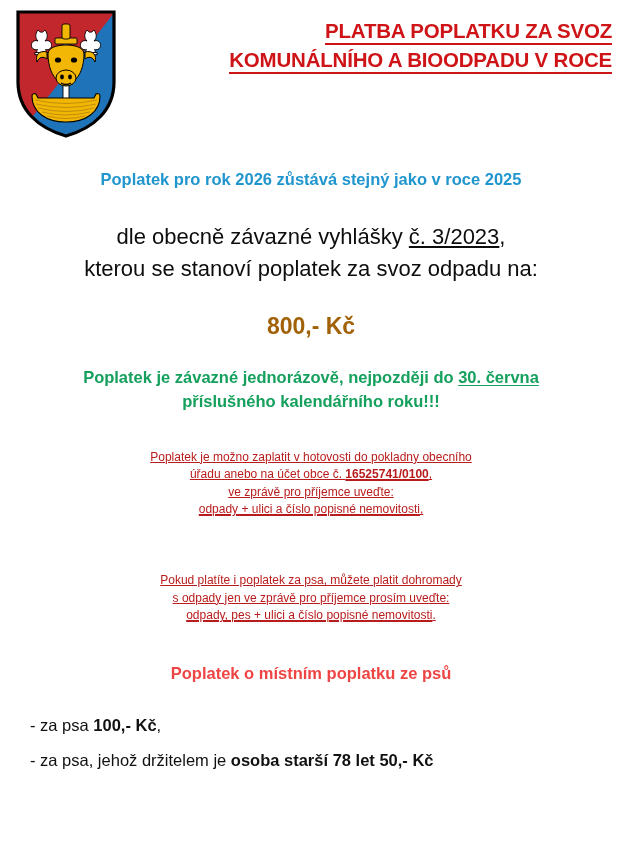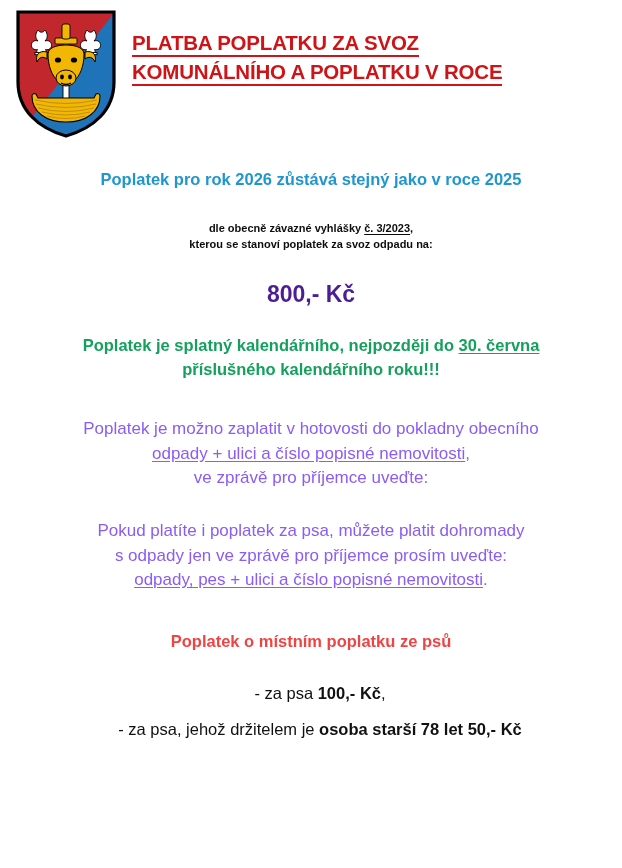--- a/index.html
+++ b/index.html
@@ -27,22 +27,22 @@
     top: 8px;
     width: 104px;
     height: 132px;
   }
   .crest svg { display: block; width: 100%; height: 100%; }
 
   .title-block {
     position: absolute;
     left: 132px;
     right: 10px;
-    top: 28px;
-    text-align: left;
+    top: 16px;
+    text-align: right;
   }
   .title-line {
     display: block;
     font-size: 20.5px;
     font-weight: bold;
     color: #CE1417;
     letter-spacing: -0.2px;
     line-height: 1.42;
     white-space: nowrap;
   }
@@ -63,58 +63,59 @@
   .u { text-decoration: underline; text-underline-offset: 2px; }
   .b { font-weight: bold; }
 
   .blue {
     color: #2196CE;
     font-weight: bold;
     font-size: 16.5px;
   }
   .black-bold {
     color: #0d0d0d;
-    font-weight: bold;
-    font-size: 11px;
+    font-weight: normal;
+    font-size: 22px;
   }
   .price {
-    color: #4c1d95;
+    color: #a16207;
     font-weight: bold;
     font-size: 23px;
   }
   .green {
     color: #16A05D;
     font-weight: bold;
     font-size: 16.5px;
   }
   .plain {
-    color: #8b5cf6;
-    font-size: 17px;
+    color: #b91c1c;
+    font-size: 12px;
     font-weight: normal;
+    text-decoration: underline;
   }
   .dogs-head {
     color: #ef4444;
     font-weight: bold;
     font-size: 16.5px;
   }
   .dog-item {
     font-size: 16.5px;
     font-weight: normal;
     color: #111111;
-    text-align: center;
+    text-align: left;
     padding-left: 18px;
   }
 
   
   .s-blue      { margin-top: 18px; }
   .s-decree    { margin-top: 29px; }
   .s-price     { margin-top: 25px; }
   .s-green     { margin-top: 23px; }
   .s-cash      { margin-top: 35px; }
-  .s-dogpay    { margin-top: 28px; }
+  .s-dogpay    { margin-top: 54px; }
   .s-dogshead  { margin-top: 37px; }
   .s-doglist   { margin-top: 28px; }
   .s-doglist2  { margin-top: 12px; }
 </style>
 </head>
 <body>
 
 <div class="header">
 
   <div class="crest">
@@ -181,49 +182,50 @@
           <path d="M33 108 Q52 113 71 108"></path>
         </g>
       </g>
 
       <path d="M4 4 H100 V74 C100 102 80 120 52 128 C24 120 4 102 4 74 Z" fill="none" stroke="#000000" stroke-width="3.2"></path>
     </svg>
   </div>
 
   <div class="title-block">
     <span class="title-line"><span>PLATBA POPLATKU ZA SVOZ</span></span>
-    <span class="title-line"><span>KOMUNÁLNÍHO A POPLATKU V ROCE</span></span>
+    <span class="title-line"><span>KOMUNÁLNÍHO A BIOODPADU V ROCE</span></span>
   </div>
 
 </div>
 
 <div class="page">
 
   <div class="blk s-blue">
     <div class="line blue">Poplatek pro rok 2026 zůstává stejný jako v roce 2025</div>
   </div>
 
   <div class="blk s-decree">
     <div class="line black-bold"><span>dle obecně závazné vyhlášky </span><span class="u">č. 3/2023</span><span>,</span></div>
     <div class="line black-bold">kterou se stanoví poplatek za svoz odpadu na:</div>
   </div>
 
   <div class="blk s-price">
     <div class="line price">800,- Kč</div>
   </div>
 
   <div class="blk s-green">
-    <div class="line green"><span>Poplatek je splatný kalendářního, nejpozději do </span><span class="u">30. června</span></div>
+    <div class="line green"><span>Poplatek je závazné jednorázově, nejpozději do </span><span class="u">30. června</span></div>
     <div class="line green">příslušného kalendářního roku!!!</div>
   </div>
 
   <div class="blk s-cash">
     <div class="line plain">Poplatek je možno zaplatit v hotovosti do pokladny obecního</div>
+    <div class="line plain"><span>úřadu anebo na účet obce č. </span><span class="u b">16525741/0100</span><span>,</span></div>
+    <div class="line plain">ve zprávě pro příjemce uveďte:</div>
     <div class="line plain"><span class="u">odpady + ulici a číslo popisné nemovitosti</span><span>,</span></div>
-    <div class="line plain">ve zprávě pro příjemce uveďte:</div>
   </div>
 
   <div class="blk s-dogpay">
     <div class="line plain">Pokud platíte i poplatek za psa, můžete platit dohromady</div>
     <div class="line plain">s odpady jen ve zprávě pro příjemce prosím uveďte:</div>
     <div class="line plain"><span class="u">odpady, pes + ulici a číslo popisné nemovitosti</span><span>.</span></div>
   </div>
 
   <div class="blk s-dogshead">
     <div class="line dogs-head">Poplatek o místním poplatku ze psů</div>

